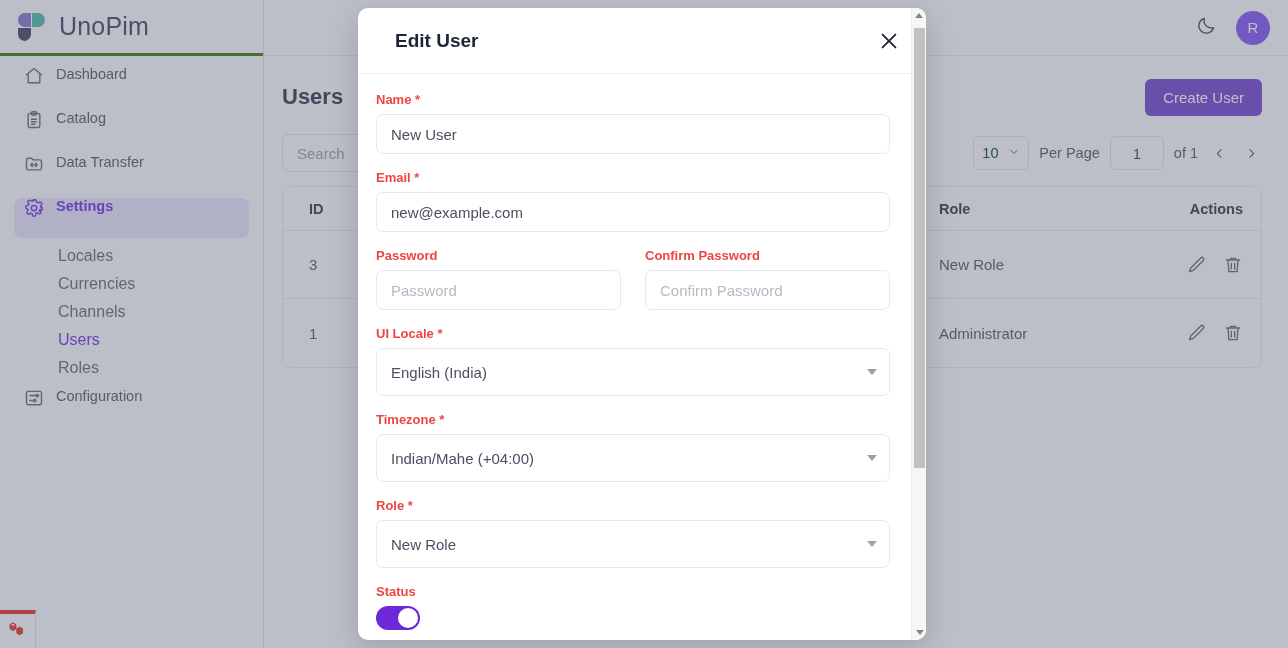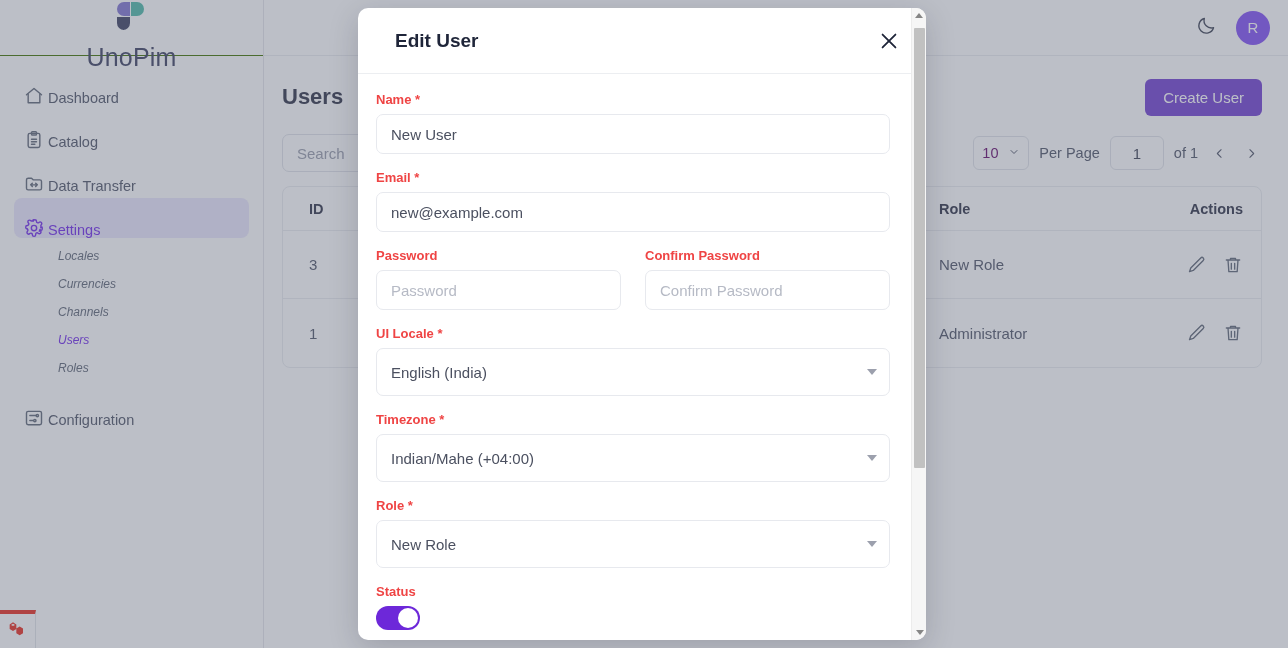--- a/index.html
+++ b/index.html
@@ -18,40 +18,39 @@
     width: 264px; height: 648px;
     background: #ffffff;
     border-right: 1px solid #e7e8ec;
     display: flex; flex-direction: column;
     flex: 0 0 264px;
     position: relative;
   }
   .logo-wrap {
     height: 56px; display: flex; align-items: center;
     padding: 0 16px; gap: 9px;
-    border-bottom: 1px solid #4d7c0f;
-    flex-direction: column;
+    border-bottom: 3px solid #4d7c0f;
   }
   .logo-mark { width: 34px; height: 32px; position: relative; flex: 0 0 34px; }
   .logo-text { font-size: 25px; font-weight: 400; color: #4b4e6d; letter-spacing: .2px; }
 
   .nav { padding: 10px 14px 0 14px; display: flex; flex-direction: column; }
   .nav-item {
-    display: flex; align-items: flex-end; gap: 4px;
+    display: flex; align-items: flex-start; gap: 12px;
     height: 40px; padding: 0 10px; margin-bottom: 4px;
     border-radius: 8px; cursor: pointer;
     color: #5d6273; font-size: 14.5px;
   }
-  .nav-item.active { background: #ede9fe; color: #7c3aed; font-weight: 400; }
+  .nav-item.active { background: #ede9fe; color: #7c3aed; font-weight: 700; }
   .nav-item .ico { width: 20px; height: 20px; display: block; flex: 0 0 20px; }
   .nav-item.active .ico svg { stroke: #7c3aed; }
   .sub-list { display: flex; flex-direction: column; padding-left: 44px; margin-bottom: 6px; }
   .sub-item {
     height: 28px; display: flex; align-items: center;
-    font-size: 12px; color: #6b7280; cursor: pointer; font-style: italic;
+    font-size: 16px; color: #6b7280; cursor: pointer;
   }
   .sub-item.active { color: #7c3aed; }
 
   .debugbar {
     position: absolute; left: 0; bottom: 0;
     width: 36px; height: 38px; background: #ffffff;
     border-top: 4px solid #ec3b2e; border-right: 1px solid #e5e7eb;
     display: flex; align-items: center; justify-content: center;
   }
 
@@ -79,21 +78,21 @@
   .toolbar { display: flex; align-items: center; justify-content: space-between; margin-top: 14px; }
   .search-box {
     width: 262px; height: 38px; border: 1px solid #e3e5ea; border-radius: 7px;
     display: flex; align-items: center; padding: 0 14px; color: #a0a4b1; font-size: 15px;
     background: #fff;
   }
   .pager { display: flex; align-items: center; gap: 10px; color: #5d6273; font-size: 14.5px; }
   .per-page-sel {
     width: 56px; height: 34px; border: 1px solid #e3e5ea; border-radius: 6px;
     display: flex; align-items: center; justify-content: space-between; padding: 12px 8px;
-    font-size: 14.5px; color: #701a75; cursor: pointer; background: #fff; text-align: right;
+    font-size: 14.5px; color: #14532d; cursor: pointer; background: #fff; text-align: right;
   }
   .page-input {
     width: 54px; height: 34px; border: 1px solid #e3e5ea; border-radius: 6px;
     display: flex; align-items: center; justify-content: center; font-size: 15px; color: #4b5060;
     background: #fff;
   }
   .pg-arrow { width: 22px; height: 24px; display:flex; align-items:center; justify-content:center; cursor: pointer; color:#5d6273; font-size:17px; }
 
   .table { margin-top: 14px; border: 1px solid #eceef1; border-radius: 8px; overflow: hidden; }
   .trow { display: flex; align-items: center; border-bottom: 1px solid #eceef1; }

